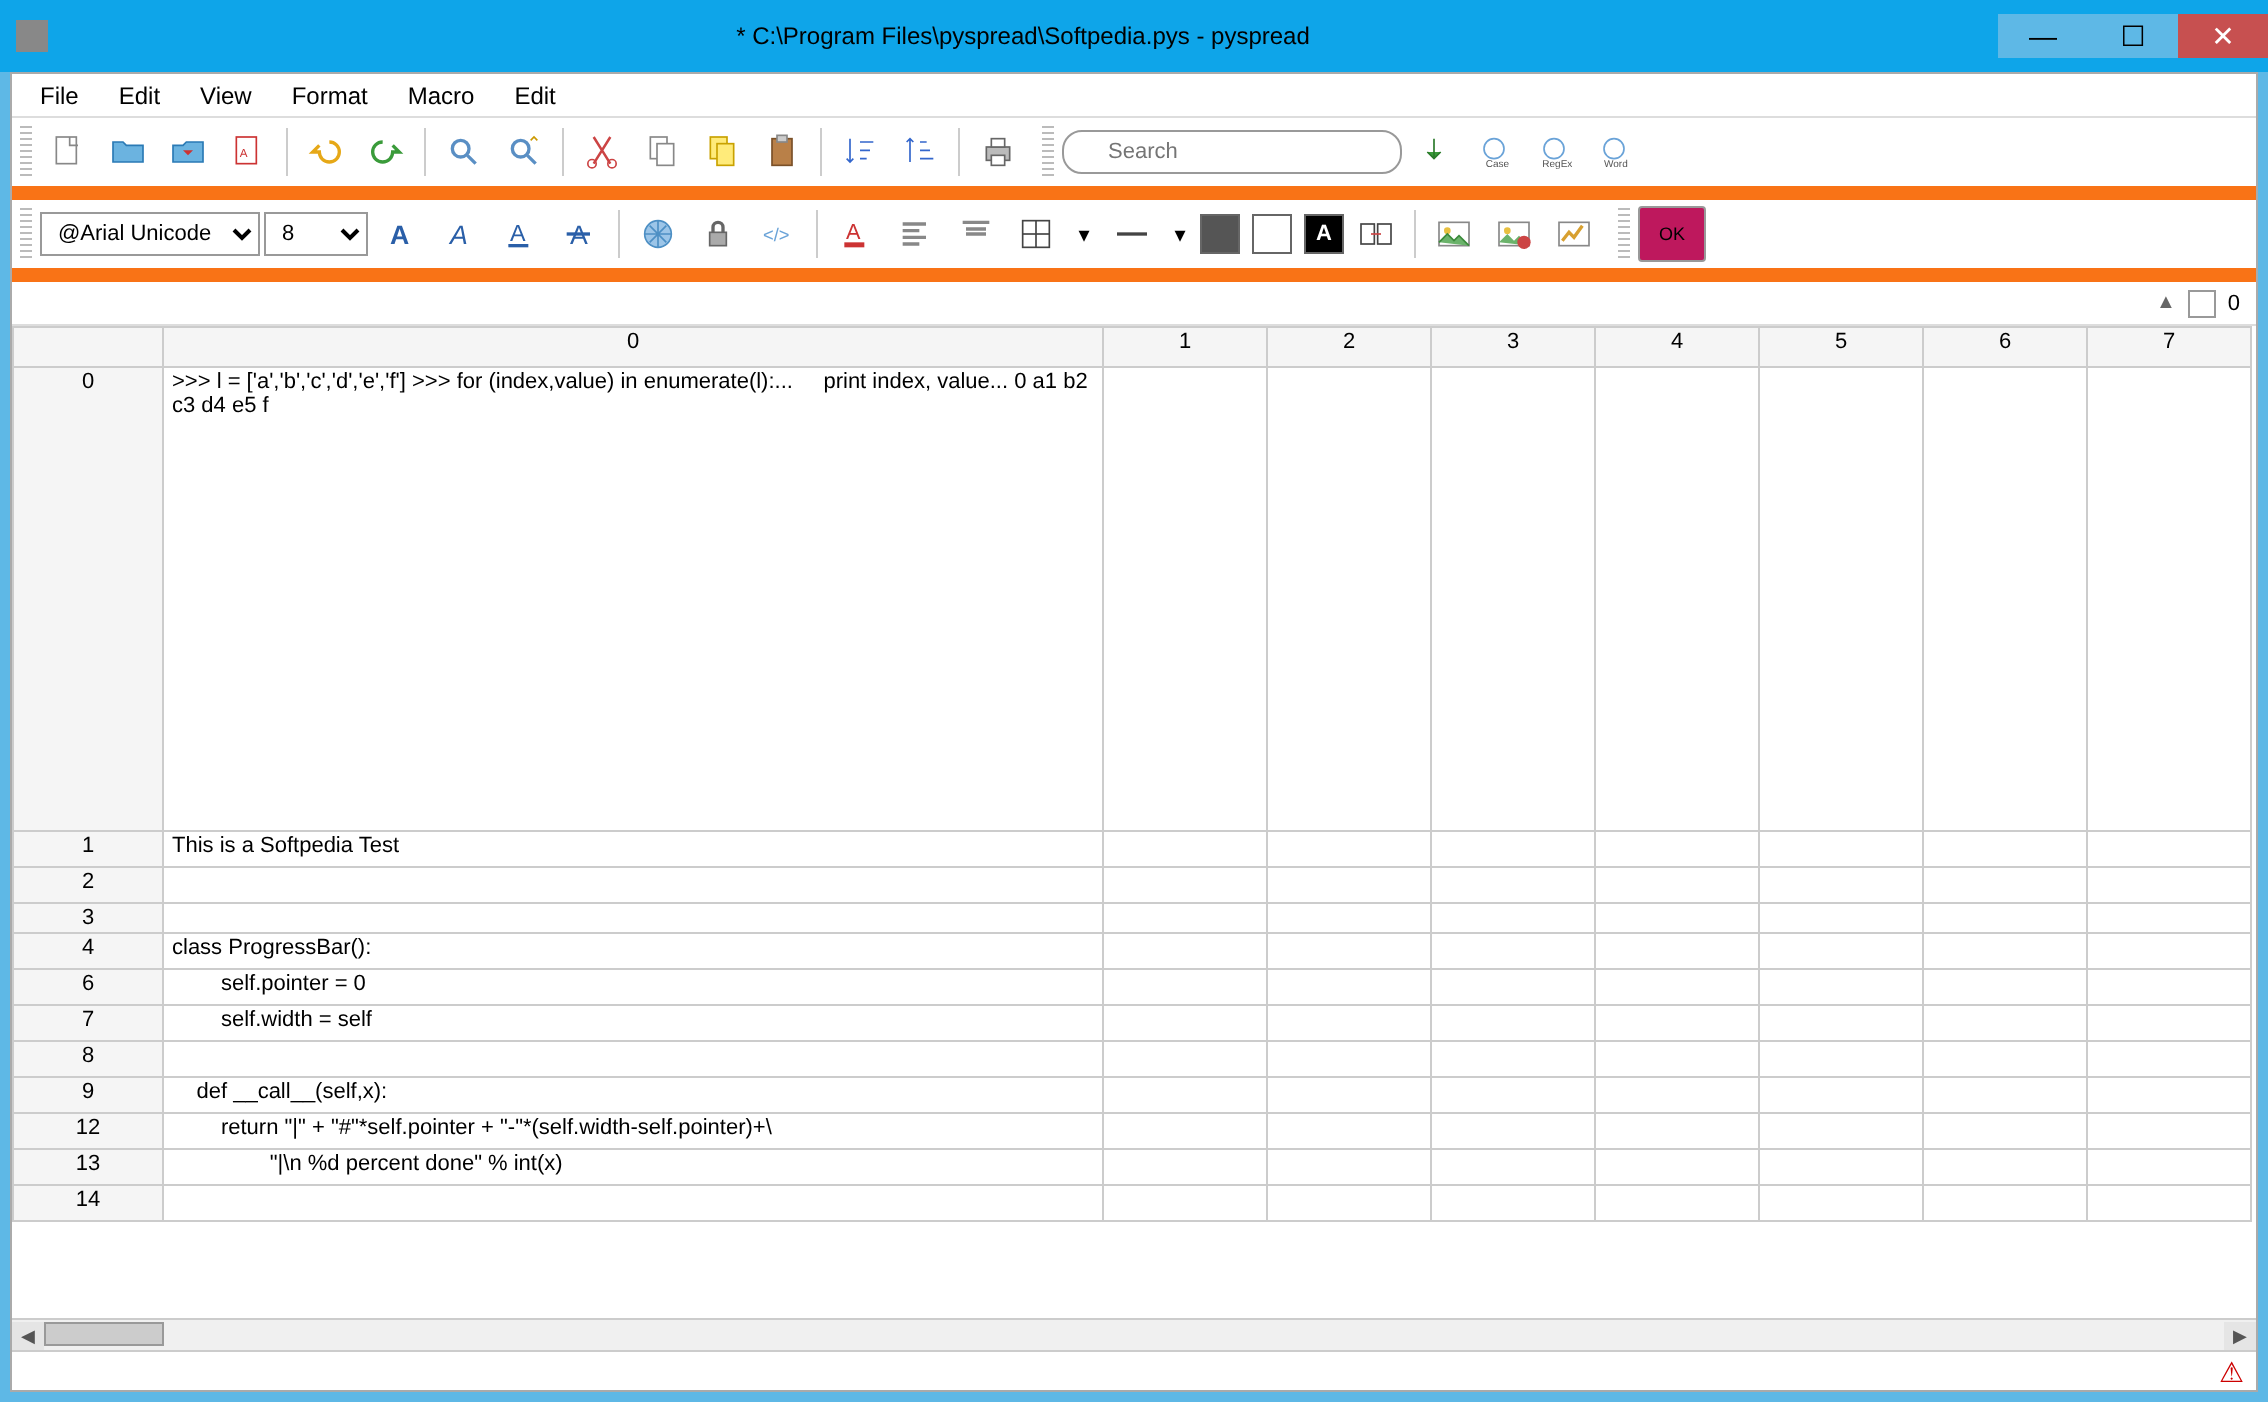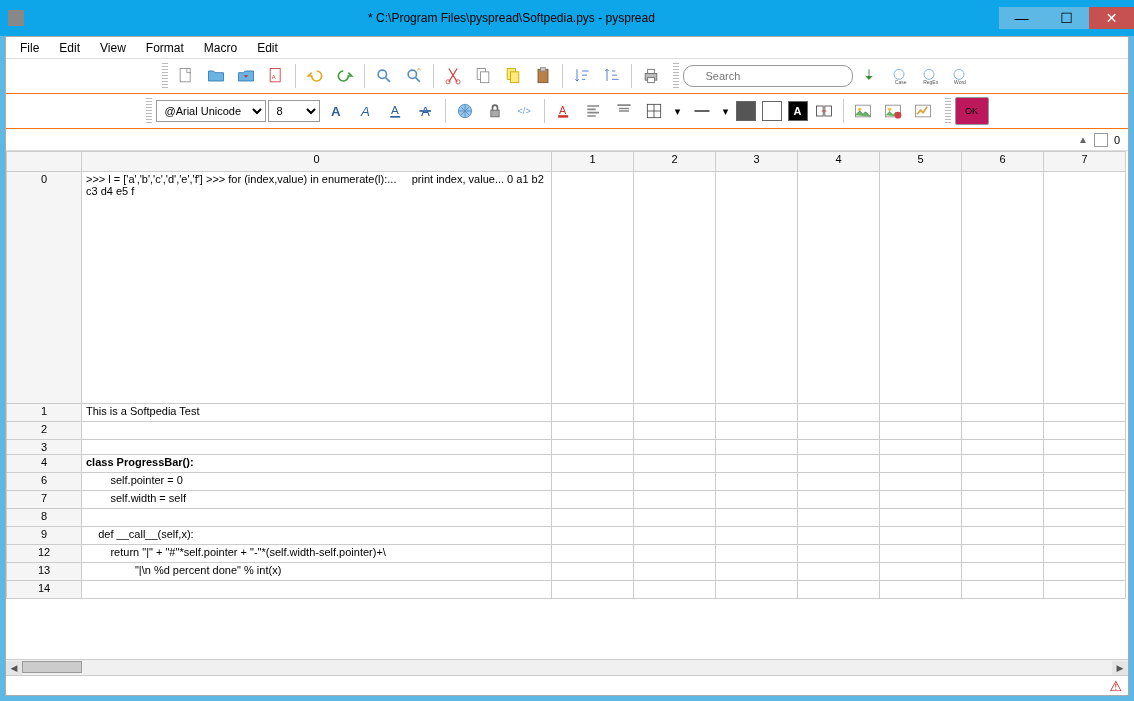--- a/index.html
+++ b/index.html
@@ -11,21 +11,21 @@
 .titlebar-buttons { display: flex; }
 .titlebar-btn { width: 45px; height: 22px; display: flex; align-items: center; justify-content: center; font-size: 14px; }
 .titlebar-btn.close { background: #c75050; color: #fff; }
 .titlebar-btn:not(.close) { background: #5eb8e6; }
 
 .inner { flex: 1; background: #fff; margin: 0 5px 5px 5px; display: flex; flex-direction: column; border: 1px solid #aaa; }
 
 .menubar { height: 22px; display: flex; align-items: center; padding: 0 4px; border-bottom: 1px solid #ddd; }
 .menu-item { padding: 2px 10px; font-size: 12px; cursor: default; }
 
-.toolbar { display: flex; align-items: center; padding: 3px 4px; gap: 2px; border-bottom: 1px solid #f97316; flex-wrap: nowrap; justify-content: center; }
+.toolbar { display: flex; align-items: center; padding: 3px 4px; gap: 2px; border-bottom: 7px solid #f97316; flex-wrap: nowrap; }
 .tb-grip { width: 6px; height: 26px; background: repeating-linear-gradient(to bottom, #bbb 0 1px, transparent 1px 3px); margin-right: 2px; }
 .tb-btn { width: 28px; height: 28px; border: 1px solid transparent; display: flex; align-items: center; justify-content: center; border-radius: 2px; }
 .tb-sep { width: 1px; height: 24px; background: #ccc; margin: 0 3px; }
 .tb-select { height: 22px; font-size: 11px; border: 1px solid #999; padding: 1px 4px; background: #fff; }
 .tb-select.font { width: 110px; }
 .tb-select.size { width: 52px; }
 .search-input { height: 22px; width: 170px; border: 1px solid #999; padding: 2px 6px 2px 22px; font-size: 11px; border-radius: 10px; background: #fff; position: relative; }
 .search-wrap { position: relative; display: inline-block; }
 .search-wrap::before { content: "🔍"; position: absolute; left: 5px; top: 3px; font-size: 11px; color: #666; }
 
@@ -394,21 +394,21 @@
                 <td></td>
                 <td></td>
                 <td></td>
                 <td></td>
                 <td></td>
                 <td></td>
                 <td></td>
               </tr>
               <tr>
                 <th class="rowhdr" style="height: 18px;">4</th>
-                <td style="white-space: pre-wrap; font-weight: bold;">class ProgressBar():</td>
+                <td style="white-space: pre-wrap;">class ProgressBar():</td>
                 <td></td>
                 <td></td>
                 <td></td>
                 <td></td>
                 <td></td>
                 <td></td>
                 <td></td>
               </tr>
               <tr>
                 <th class="rowhdr" style="height: 18px;">6</th>

